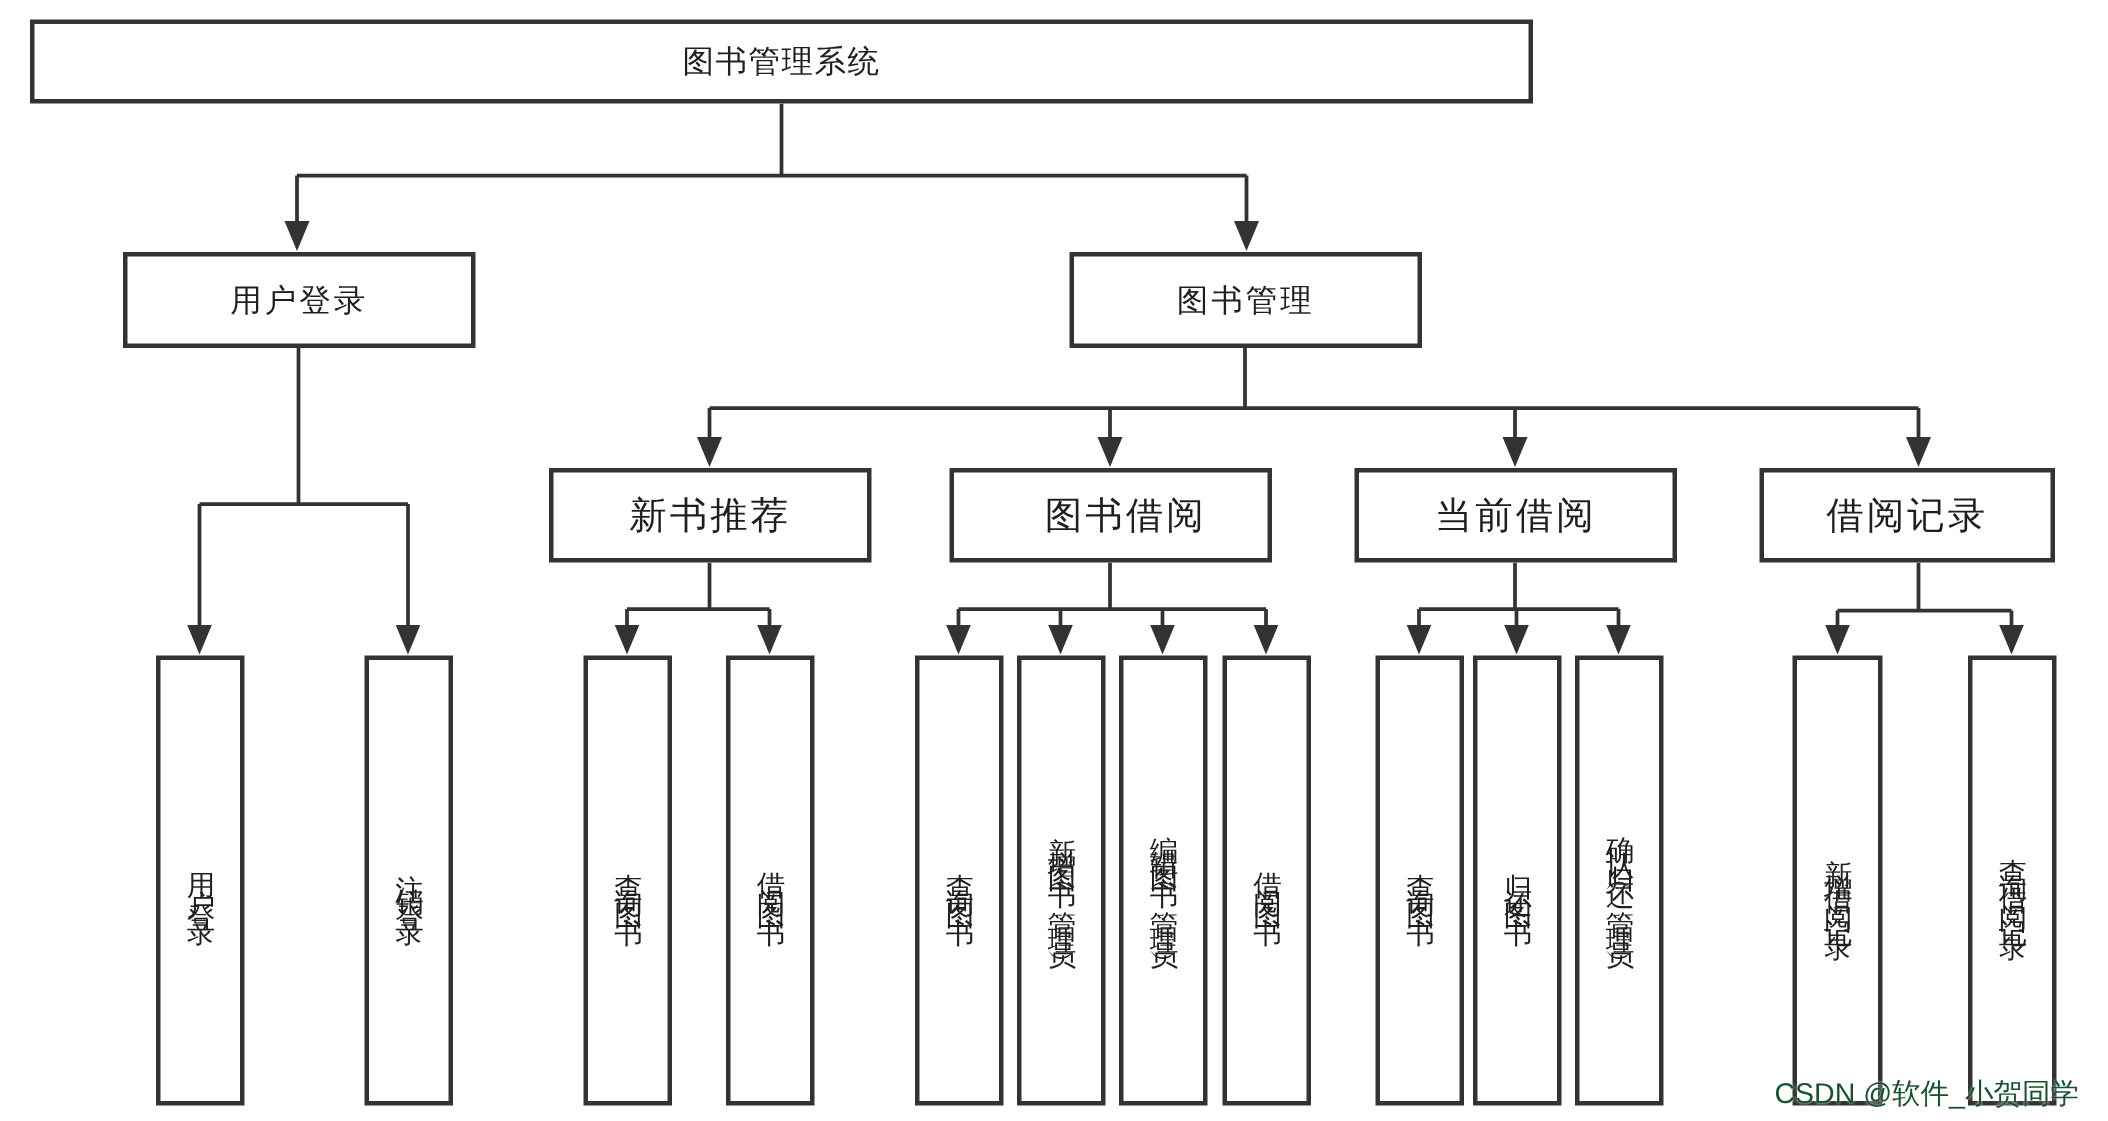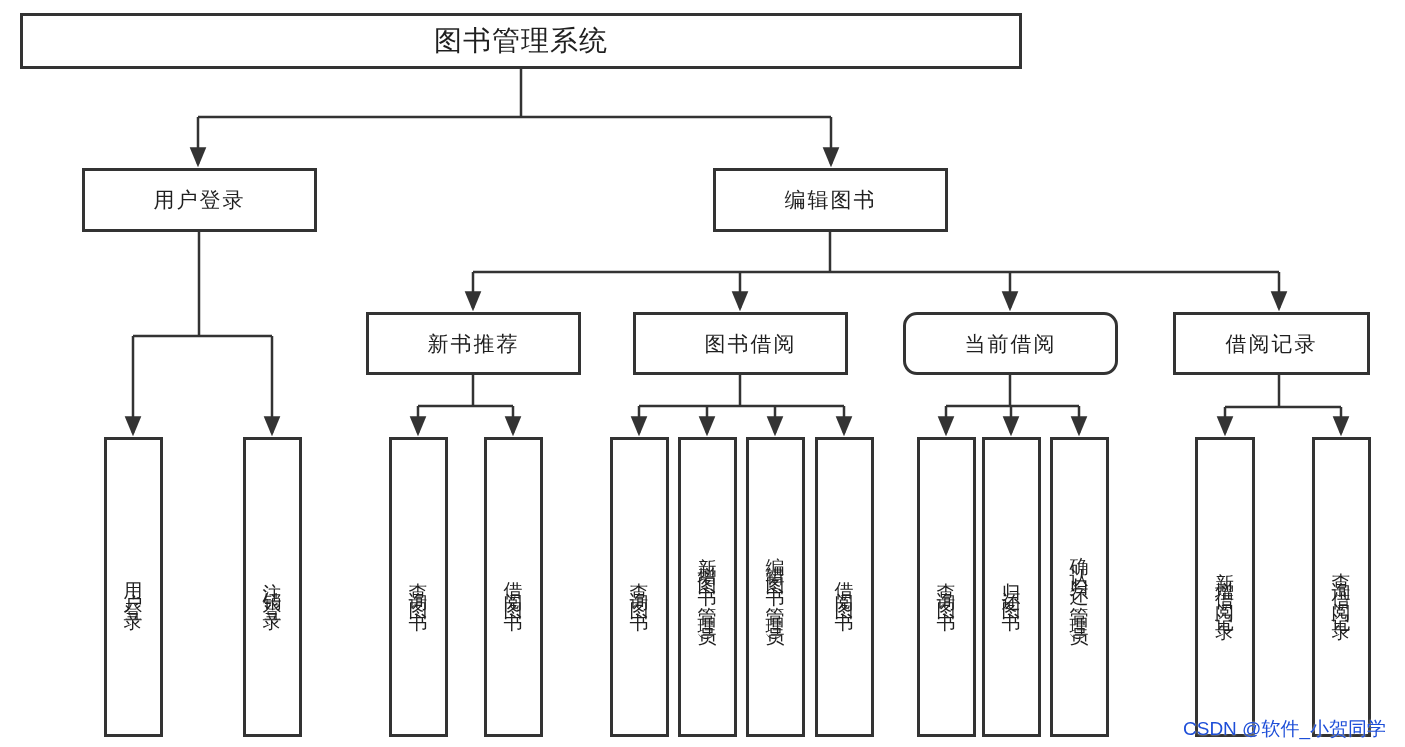--- a/index.html
+++ b/index.html
@@ -34,47 +34,47 @@
     background: #ffffff;
     border: 3px solid #333333;
     display: flex;
     align-items: center;
     justify-content: center;
     color: #1f1f1f;
     text-align: center;
   }
   .root-box {
     left: 20px; top: 13px; width: 1002px; height: 56px;
-    font-size: 28px;
+    font-size: 21px;
     letter-spacing: 1px;
   }
   .l1-box {
     top: 168px; width: 235px; height: 64px;
     font-size: 21px;
     letter-spacing: 2px;
   }
   .l2-box {
     top: 312px; width: 215px; height: 63px;
-    font-size: 21px;
+    font-size: 25px;
     letter-spacing: 2px;
   }
   .leaf {
     top: 437px; width: 59px; height: 300px;
     font-size: 19px;
     writing-mode: vertical-rl;
     text-orientation: mixed;
     letter-spacing: 10px;
     line-height: 1.0;
   }
   .watermark {
     position: absolute;
     left: 1183px;
     top: 716px;
     font-size: 19px;
-    color: #1d4ed8;
+    color: #14532d;
     white-space: nowrap;
     text-shadow: 0 0 2px #ffffff;
     z-index: 5;
   }
 </style>
 </head>
 <body>
 
 <div class="canvas">
 
@@ -136,25 +136,25 @@
       <line x1="1279" y1="375" x2="1279" y2="407"></line>
       <line x1="1225" y1="407" x2="1341" y2="407"></line>
       <line x1="1225" y1="407" x2="1225" y2="433" marker-end="url(#arw)"></line>
       <line x1="1341" y1="407" x2="1341" y2="433" marker-end="url(#arw)"></line>
     </g>
   </svg>
 
   <div class="box root-box">图书管理系统</div>
 
   <div class="box l1-box" style="left:82px;">用户登录</div>
-  <div class="box l1-box" style="left:713px;">编辑图书</div>
+  <div class="box l1-box" style="left:713px;">图书管理</div>
 
   <div class="box l2-box" style="left:366px;">新书推荐</div>
   <div class="box l2-box" style="left:633px;padding-left:20px;">图书借阅</div>
-  <div class="box l2-box" style="left:903px;border-radius:14px;">当前借阅</div>
+  <div class="box l2-box" style="left:903px;">当前借阅</div>
   <div class="box l2-box" style="left:1173px;width:197px;">借阅记录</div>
 
   <div class="box leaf" style="left:104px;">用户登录</div>
   <div class="box leaf" style="left:243px;">注销登录</div>
 
   <div class="box leaf" style="left:389px;">查询图书</div>
   <div class="box leaf" style="left:484px;">借阅图书</div>
 
   <div class="box leaf" style="left:610px;">查询图书</div>
   <div class="box leaf" style="left:678px;">新增图书（管理员）</div>

